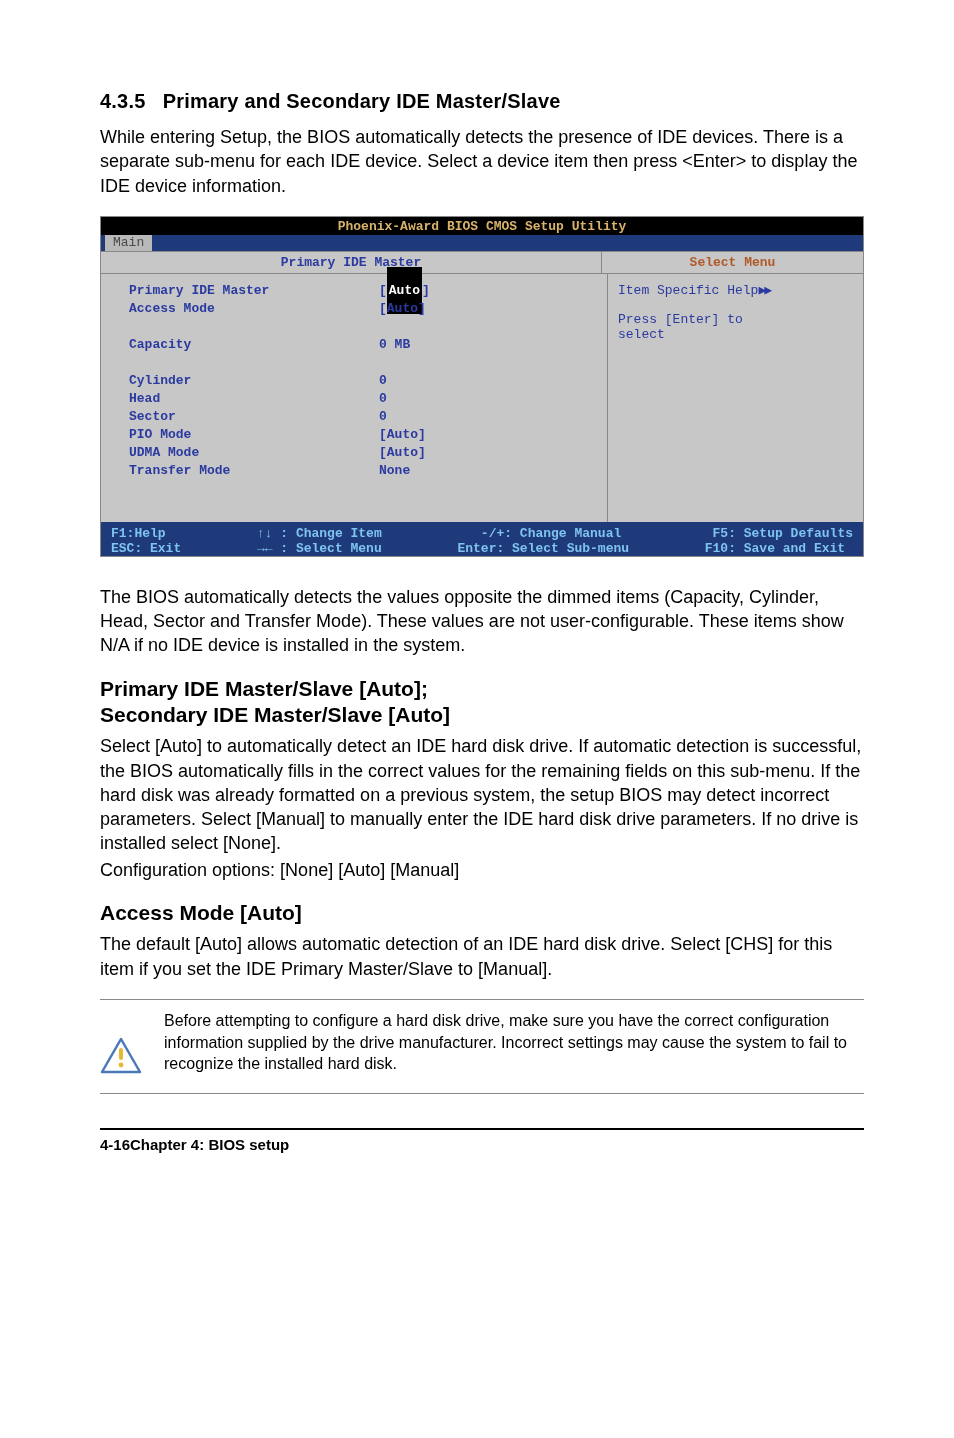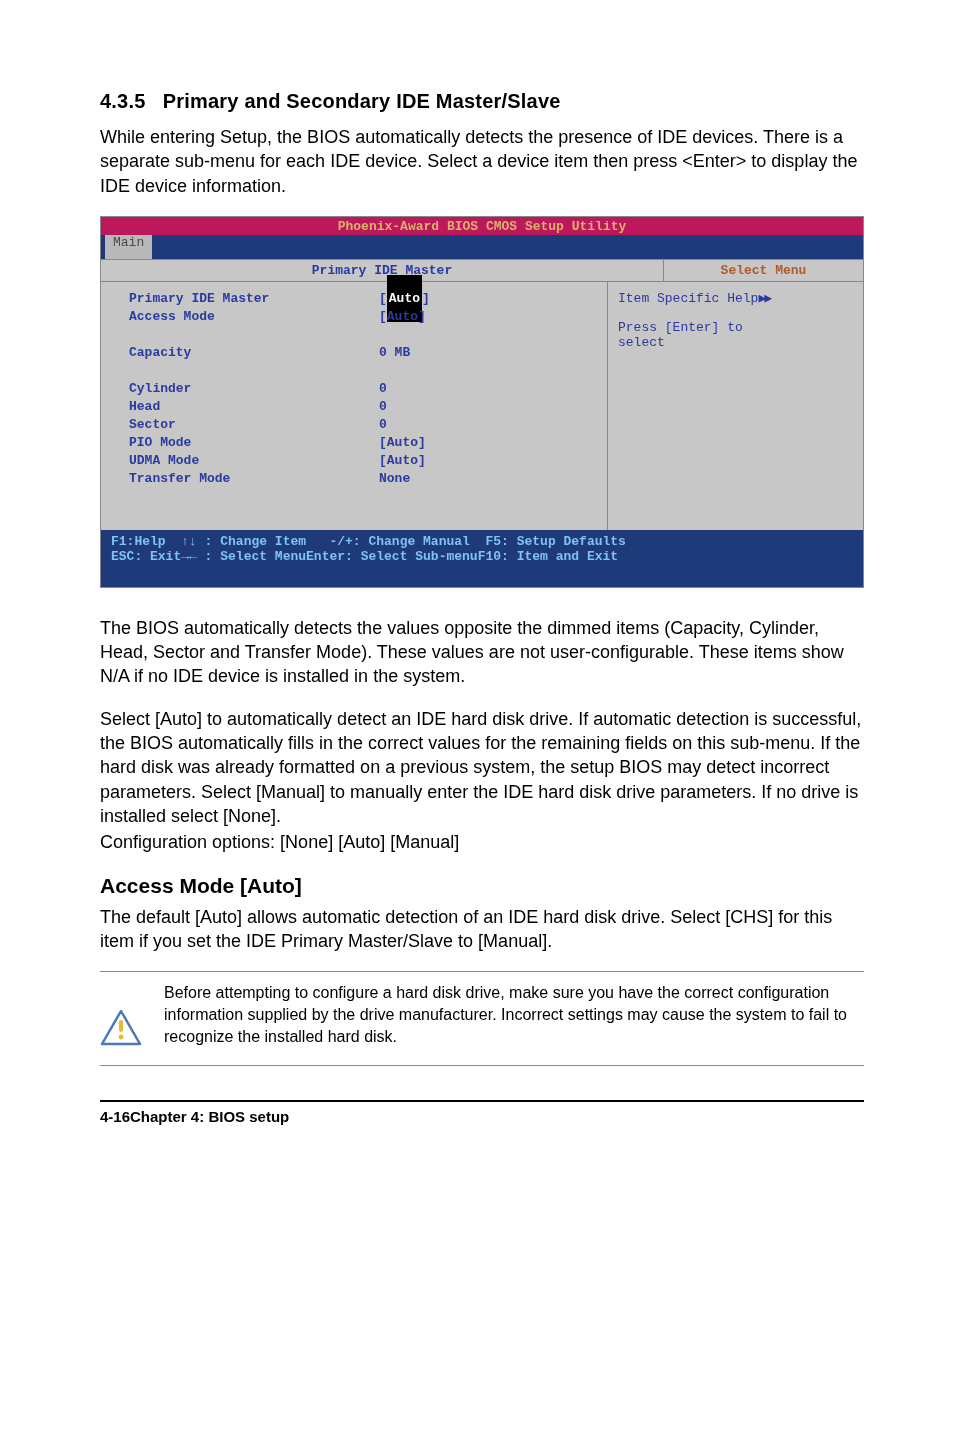--- a/index.html
+++ b/index.html
@@ -10,51 +10,51 @@
   .bios-wrap { margin: 10px 0 28px 0; }
   .bios {
     width: 100%;
     border: 1px solid #888;
     background: #1e3a7a;
     font-family: "Courier New", Courier, monospace;
     font-size: 13px;
     color: #d9b36a;
   }
   .bios-title {
-    background: #be185d;
+    background: #000000;
     color: #d9b36a;
     text-align: center;
     padding: 2px 0 1px 0;
     font-weight: bold;
   }
   .bios-tab-row { background: #1e3a7a; padding: 0 0 0 4px; }
   .bios-tab {
     display: inline-block;
     background: #b9b9b9;
     color: #4a4a4a;
     padding: 0 8px;
     font-weight: normal;
     line-height: 16px;
-    height: 24px;
+    height: 16px;
   }
   .bios-header-row {
     display: flex;
     background: #c7c7c7;
     border-top: 1px solid #888;
     border-bottom: 1px solid #888;
   }
   .bios-header-left {
     flex: 1 1 auto;
     text-align: center;
     color: #2a3aa0;
     font-weight: bold;
     padding: 3px 0;
   }
   .bios-header-right {
-    width: 200px;
+    width: 262px;
     border-left: 1px solid #888;
     text-align: center;
     color: #b05a2a;
     font-weight: bold;
     padding: 3px 12px;
   }
   .bios-body-row { display: flex; background: #c7c7c7; }
   .bios-left {
     flex: 1 1 auto;
     padding: 8px 14px 42px 28px;
@@ -73,23 +73,23 @@
   .bios-value { color: #2a3aa0; }
   .bios-value-sel {
     background: #000000;
     color: #fff;
     padding: 16px 2px;
   }
   .bios-value-bracket { color: #2a3aa0; }
   .bios-footer {
     background: #1e3a7a;
     color: #7fc3ef;
-    padding: 4px 10px 23px 10px;
+    padding: 4px 10px 0 10px;
     display: flex;
-    justify-content: flex-start;
+    justify-content: space-between;
     font-weight: bold;
   }
   .bios-footer .col { white-space: pre; }
   .help-arrows { letter-spacing: -2px; }
   h2.subhead { font-size: 21px; font-weight: 700; margin: 18px 0 6px 0; line-height: 1.25; }
   hr.sep { border: none; border-top: 1px solid #888; margin: 18px 0 10px 0; }
   .note-row { display: flex; align-items: flex-end; gap: 22px; margin-top: 2px; }
   .note-icon {
     flex: 0 0 auto;
     width: 42px; height: 38px;
@@ -180,27 +180,31 @@
         </div>
       </div>
       <div class="bios-footer">
         <div class="col"><span>F1:Help</span>
 <span>ESC: Exit</span></div>
         <div class="col"><span>↑↓ : Change Item</span>
 <span>→← : Select Menu</span></div>
         <div class="col">   <span>-/+: Change Manual</span>
 <span>Enter: Select Sub-menu</span></div>
         <div class="col"> <span>F5: Setup Defaults</span>
-<span>F10: Item and Exit</span></div>
+<span>F10: Save and Exit</span></div>
       </div>
     </div>
   </div>
 
   <p class="body">The BIOS automatically detects the values opposite the dimmed items (Capacity, Cylinder,  Head, Sector and Transfer Mode). These values are not user-configurable. These items show N/A if no IDE device is installed in the system.</p>
 
+  <h2 class="subhead">
+    <span>Primary IDE Master/Slave [Auto];</span><br>
+    <span>Secondary IDE Master/Slave [Auto]</span>
+  </h2>
   <p class="body" style="margin-bottom:2px;">Select [Auto] to automatically detect an IDE hard disk drive. If automatic detection is successful, the BIOS automatically fills in the correct values for the remaining fields on this sub-menu. If the hard disk was already formatted on a previous system, the setup BIOS may detect incorrect parameters. Select [Manual] to manually enter the IDE hard disk drive parameters. If no drive is installed select [None].</p>
   <p class="body">Configuration options: [None] [Auto] [Manual]</p>
 
   <h2 class="subhead">Access Mode [Auto]</h2>
   <p class="body" style="margin-bottom:2px;">The default [Auto] allows automatic detection of an IDE hard disk drive. Select [CHS] for this item if you set the IDE Primary Master/Slave to [Manual].</p>
 
   <hr class="sep">
   <div class="note-row">
     <div class="note-icon">
       <svg viewBox="0 0 42 38">

